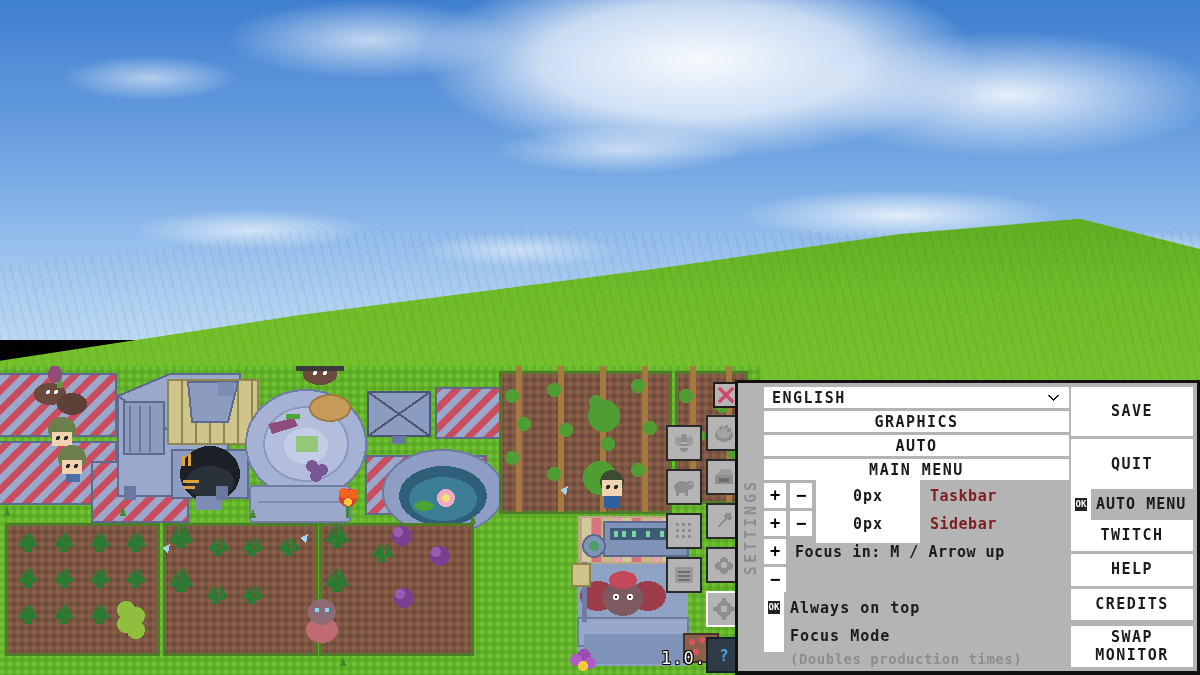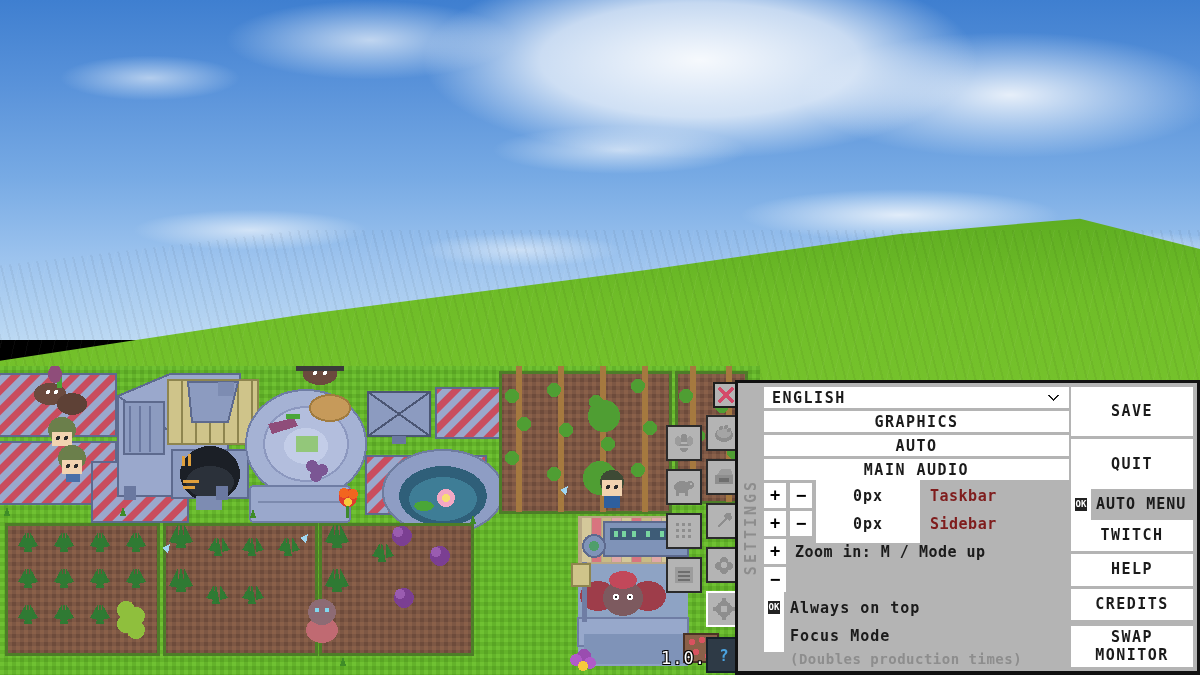--- a/index.html
+++ b/index.html
@@ -629,39 +629,39 @@
 
         <div class="fld dropdown">
           <span class="dd-label">ENGLISH</span>
           <svg class="chev" viewBox="0 0 16 16" shape-rendering="crispEdges">
             <polygon points="2,5 8,11 14,5 12,5 8,9 4,5" fill="#1b1b1b"></polygon>
           </svg>
         </div>
 
         <div class="fld">GRAPHICS</div>
         <div class="fld">AUTO</div>
-        <div class="fld">MAIN AUDIO</div>
+        <div class="fld">MAIN MENU</div>
 
         <div class="row">
           <div class="mini-btn">+</div>
           <div class="mini-btn">−</div>
           <div class="num-fld">0px</div>
           <div class="row-text">Taskbar</div>
         </div>
 
         <div class="row">
           <div class="mini-btn">+</div>
           <div class="mini-btn">−</div>
           <div class="num-fld">0px</div>
           <div class="row-text">Sidebar</div>
         </div>
 
         <div class="row">
           <div class="mini-btn">+</div>
-          <div class="hint-text">Zoom in: M / Mode up</div>
+          <div class="hint-text">Focus in: M / Arrow up</div>
         </div>
 
         <div class="row">
           <div class="mini-btn">−</div>
         </div>
 
         <div class="chkrow">
           <div class="chk on">
             <span class="mark">OK</span>
           </div>

